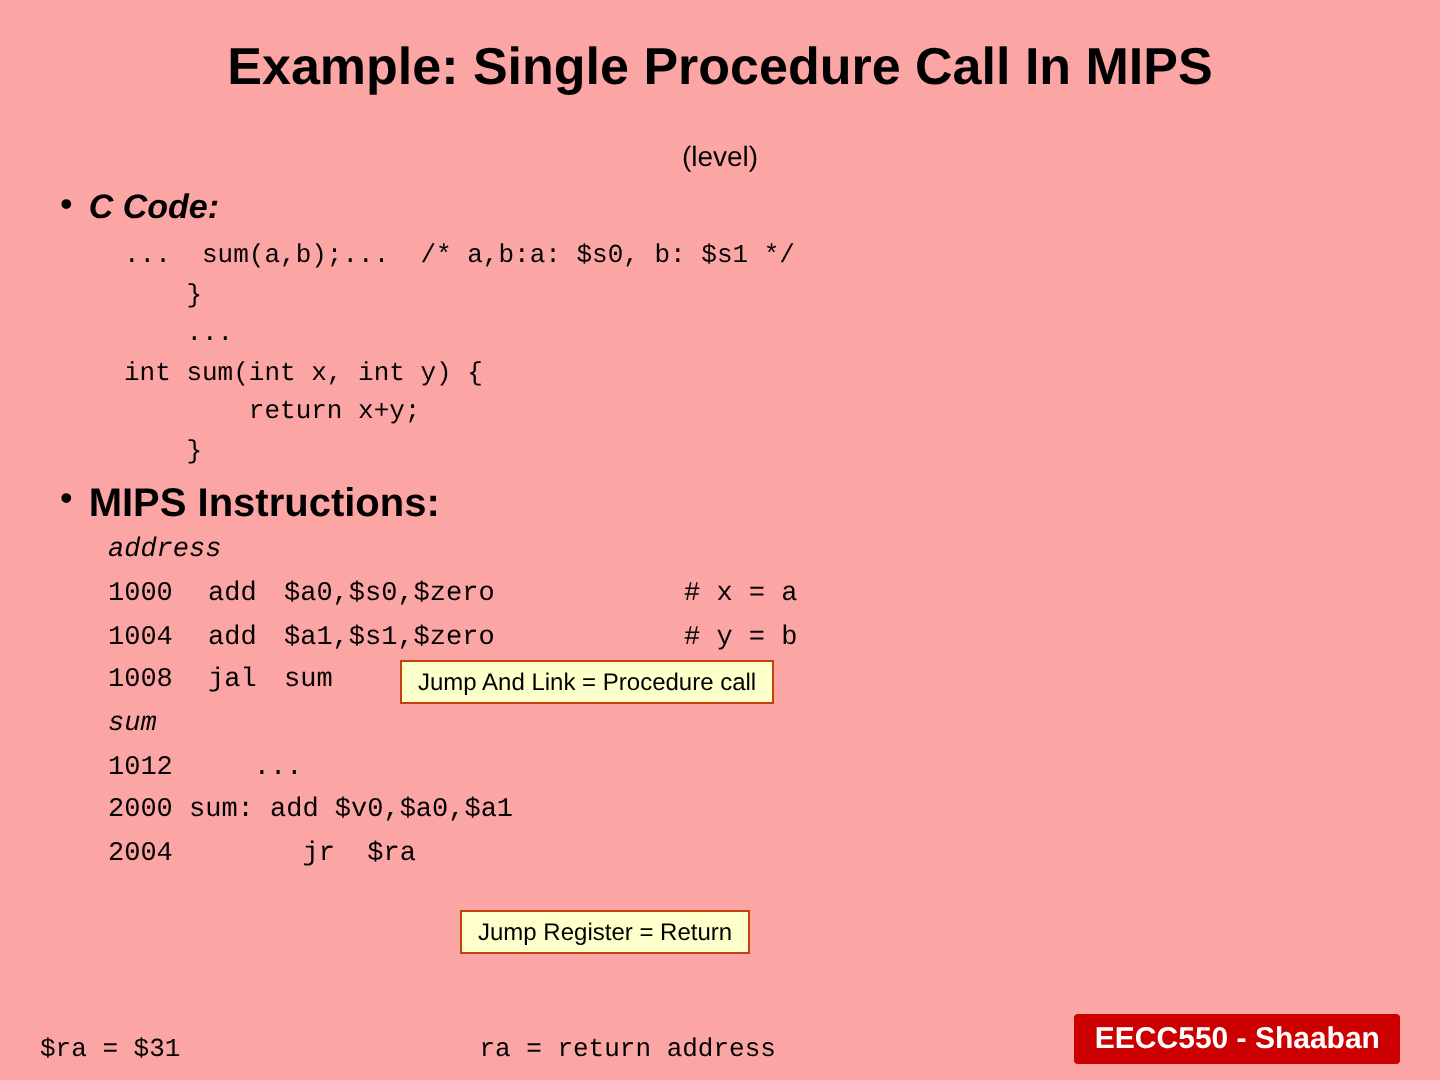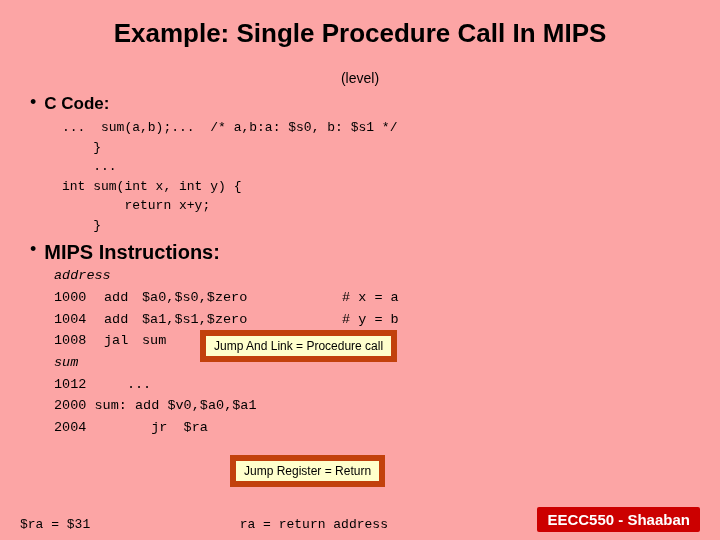--- a/index.html
+++ b/index.html
@@ -50,20 +50,21 @@
     .bullet-dot {
       font-size: 18px;
       margin-right: 8px;
       margin-top: -2px;
     }
 
     .bullet-label {
       font-size: 17px;
       font-weight: bold;
       color: #000;
+      font-style: italic;
     }
 
     .code-block {
       font-family: 'Courier New', Courier, monospace;
       font-size: 13px;
       color: #000;
       margin-left: 32px;
       margin-top: 2px;
       line-height: 1.5;
     }
@@ -116,21 +117,21 @@
     }
 
     .italic-addr {
       font-style: italic;
     }
 
     
     .tooltip-box {
       position: absolute;
       background: #ffffcc;
-      border: 6px solid #c2410c;
+      border: 1px solid #c2410c;
       padding: 3px 8px;
       font-size: 12px;
       font-family: Arial, sans-serif;
       white-space: nowrap;
       z-index: 10;
     }
 
     .jal-tooltip {
       left: 200px;
       top: 330px;

